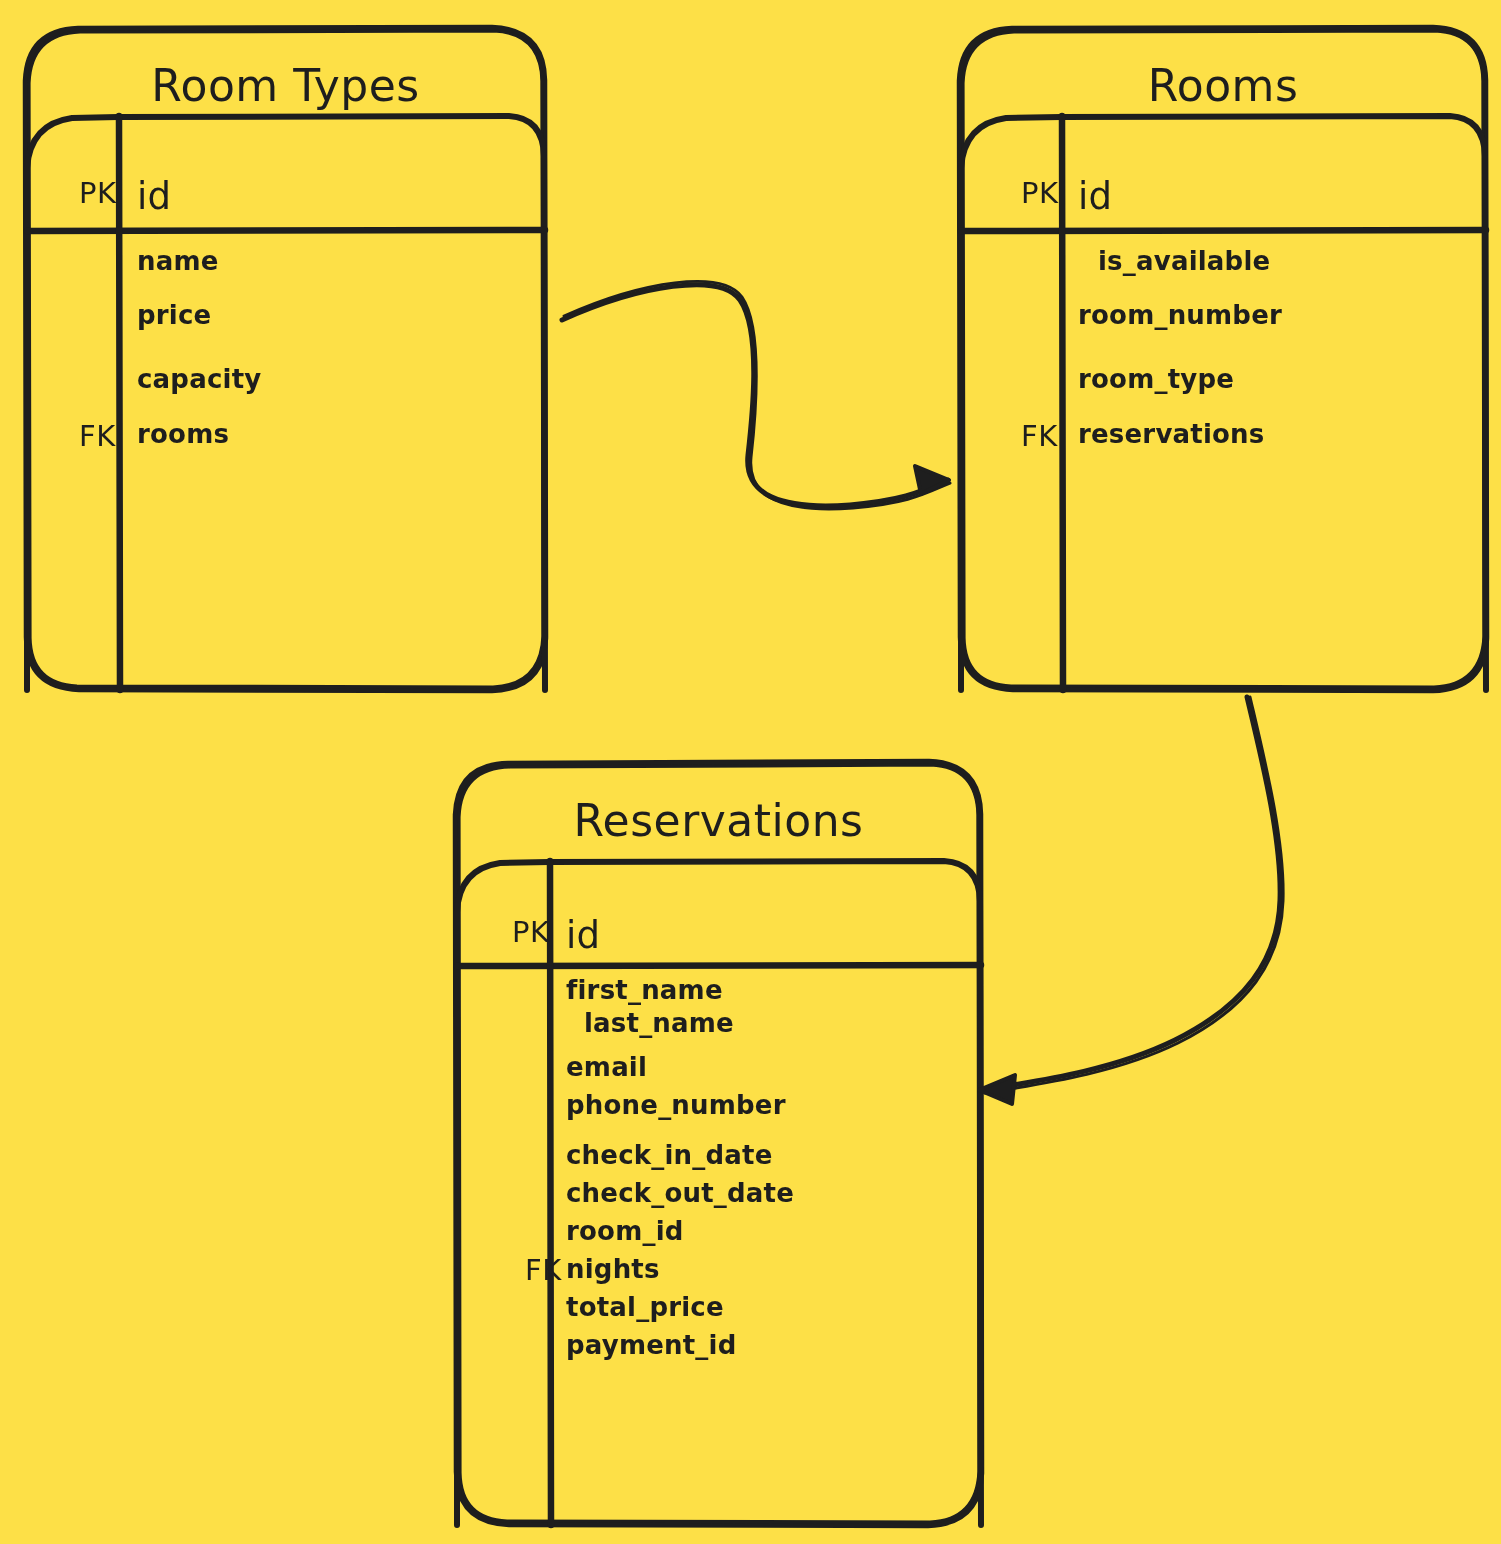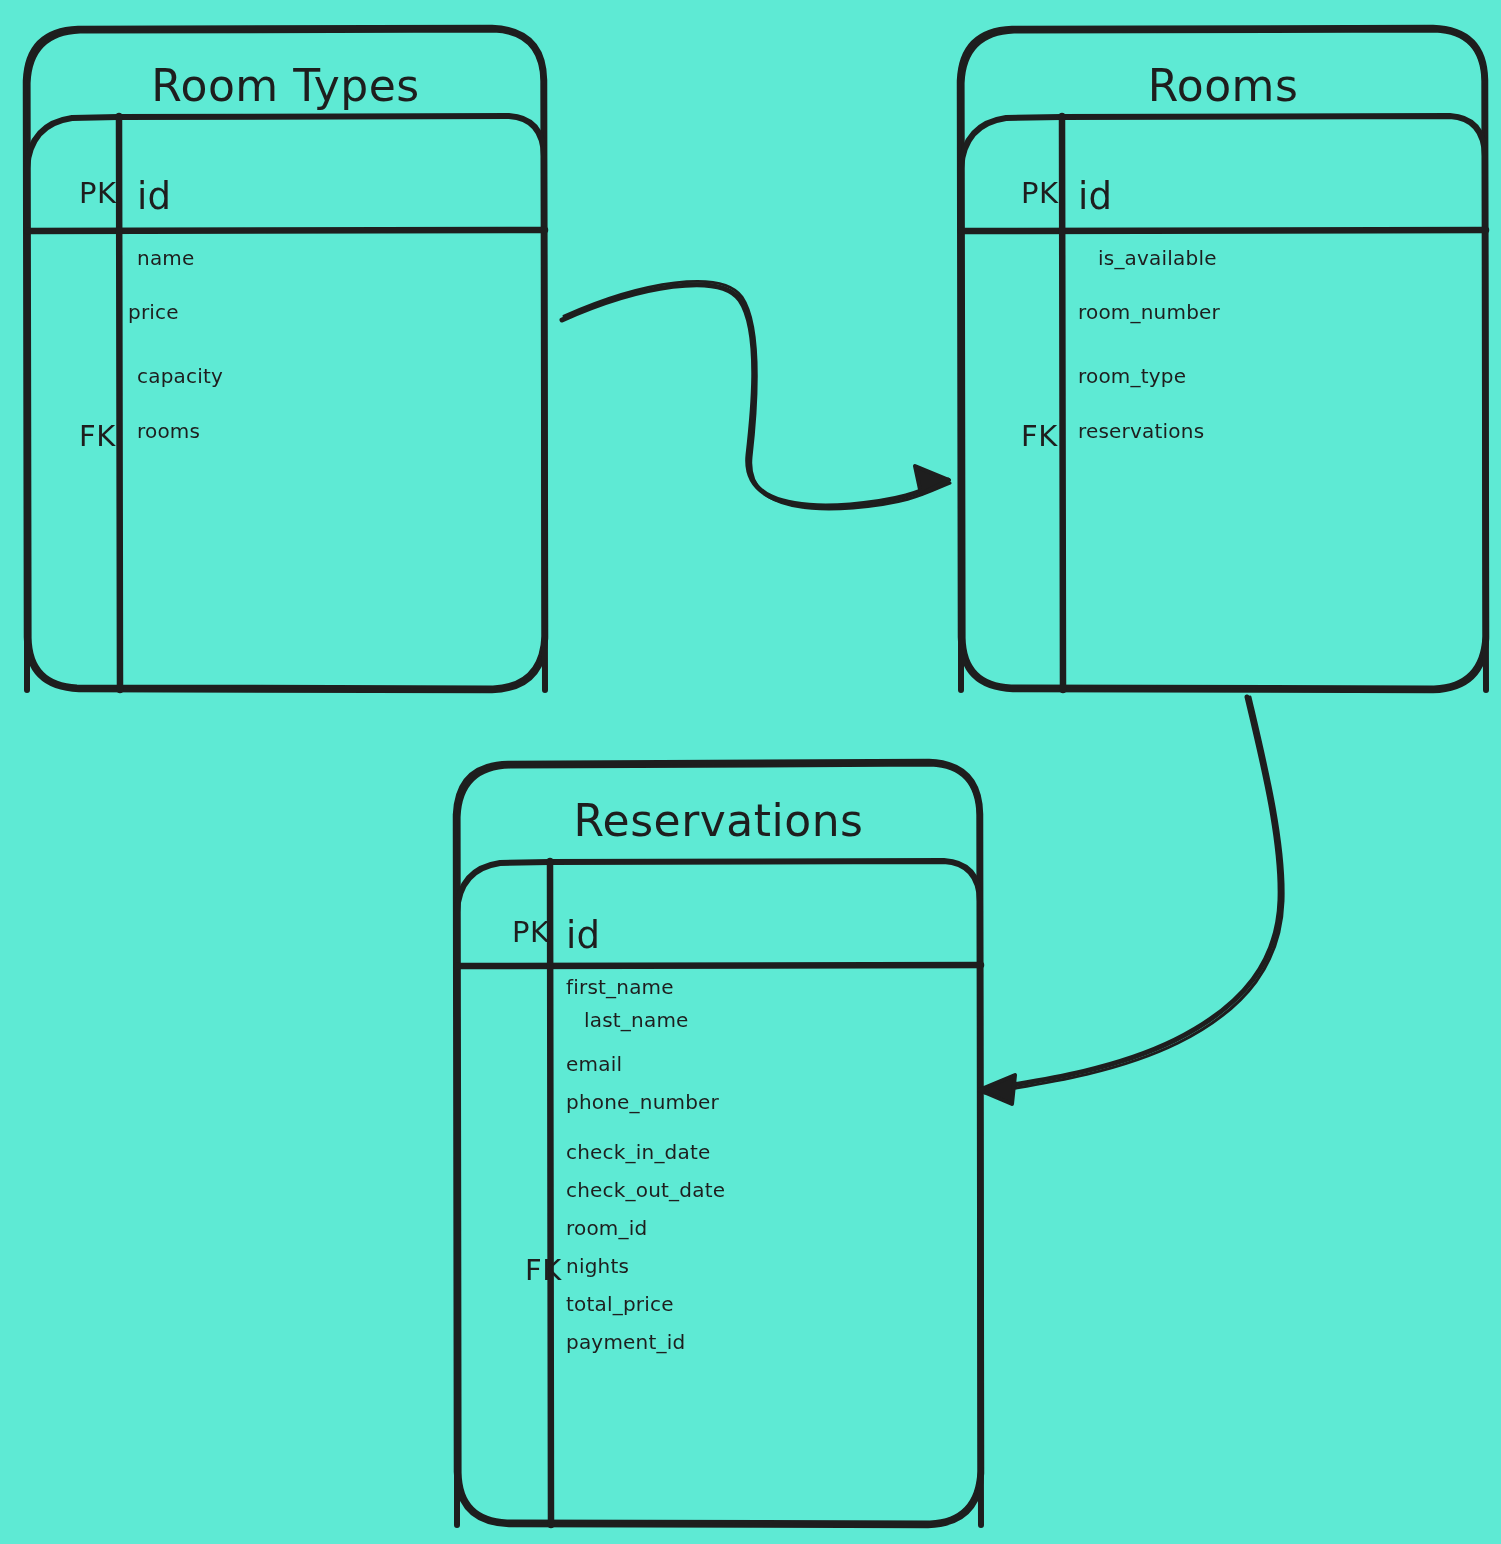--- a/index.html
+++ b/index.html
@@ -5,21 +5,21 @@
 <style>
   html, body {
     margin: 0;
     padding: 0;
     background: #ffffff;
   }
   #canvas {
     position: relative;
     width: 1501px;
     height: 1544px;
-    background: #5eead4;
+    background: #fde047;
     overflow: hidden;
     font-family: "DejaVu Sans", sans-serif;
   }
   #sketch {
     position: absolute;
     left: 0;
     top: 0;
     width: 1501px;
     height: 1544px;
     pointer-events: none;
@@ -42,24 +42,25 @@
     color: #1e1e1e;
     font-size: 29px;
     font-family: "DejaVu Sans", sans-serif;
     letter-spacing: 0.5px;
     white-space: nowrap;
     margin-left: 32px;
   }
   .field-label {
     position: absolute;
     color: #1e1e1e;
-    font-size: 20px;
+    font-size: 26px;
     font-family: "DejaVu Sans", sans-serif;
     letter-spacing: 0.2px;
     white-space: nowrap;
+    font-weight: bold;
   }
   .pk-field {
     position: absolute;
     color: #1e1e1e;
     font-size: 37px;
     font-family: "DejaVu Sans", sans-serif;
     letter-spacing: 0.2px;
     white-space: nowrap;
   }
 </style>
@@ -124,21 +125,21 @@
 
     </g>
   </svg>
 
   <div class="entity">
     <div class="entity-title" style="left:26px; top:60px; width:519px;">Room Types</div>
     <div class="key-label" style="left:47px; top:176px;">PK</div>
     <div class="pk-field" style="left:137px; top:175px;">id</div>
     <div class="key-label" style="left:47px; top:419px;">FK</div>
     <div class="field-label" style="left:137px; top:246px;">name</div>
-    <div class="field-label" style="left:128px; top:300px;">price</div>
+    <div class="field-label" style="left:137px; top:300px;">price</div>
     <div class="field-label" style="left:137px; top:364px;">capacity</div>
     <div class="field-label" style="left:137px; top:419px;">rooms</div>
   </div>
 
   <div class="entity">
     <div class="entity-title" style="left:960px; top:60px; width:526px;">Rooms</div>
     <div class="key-label" style="left:989px; top:176px;">PK</div>
     <div class="pk-field" style="left:1078px; top:175px;">id</div>
     <div class="key-label" style="left:989px; top:419px;">FK</div>
     <div class="field-label" style="left:1078px; top:246px;margin-left:20px;">is_available</div>

